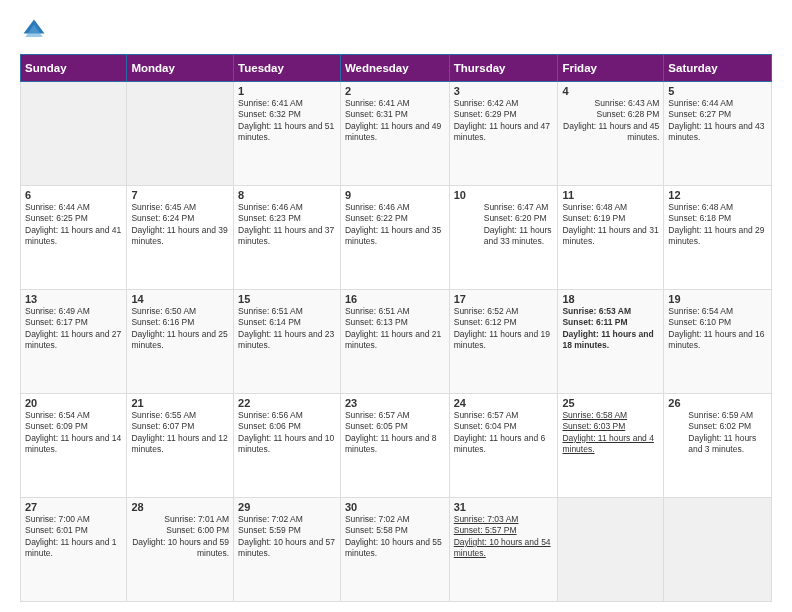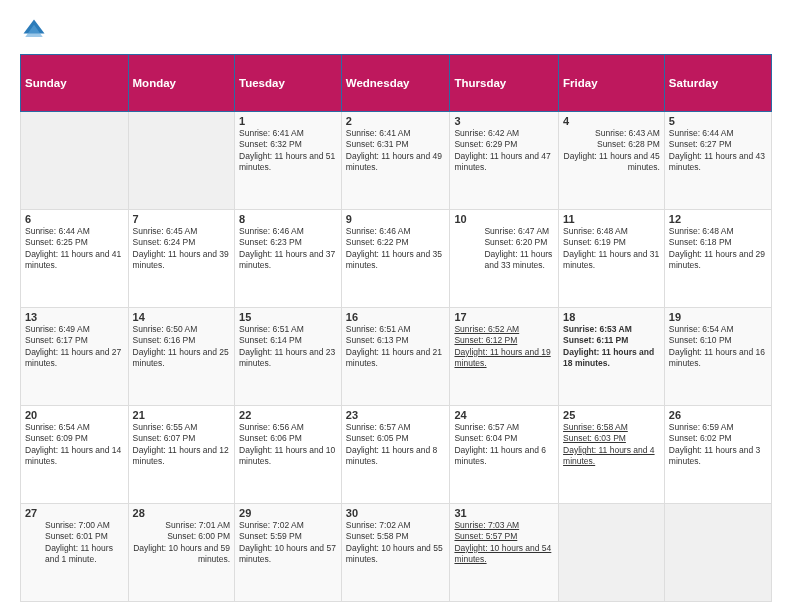--- a/index.html
+++ b/index.html
@@ -59,25 +59,25 @@
     .location-title {
       font-size: 14px;
       color: #555;
     }
     .calendar-table {
       width: 100%;
       border-collapse: collapse;
       flex: 1;
     }
     .calendar-table thead tr th {
-      background-color: #be185d;
+      background-color: #701a75;
       color: #fff;
       font-size: 11.5px;
       font-weight: bold;
-      padding: 22px 4px;
+      padding: 7px 4px;
       text-align: left;
       border: 1px solid #2a6aa5;
     }
     .calendar-table tbody tr td {
       vertical-align: top;
       border: 1px solid #ddd;
       padding: 3px 4px;
       font-size: 9px;
       color: #333;
       width: 113px;
@@ -238,21 +238,21 @@
 Daylight: 11 hours and 23 minutes.</div>
           </td>
           <td>
             <span class="day-number">16</span>
             <div class="day-info" style="white-space: pre-line;">Sunrise: 6:51 AM
 Sunset: 6:13 PM
 Daylight: 11 hours and 21 minutes.</div>
           </td>
           <td>
             <span class="day-number">17</span>
-            <div class="day-info" style="white-space: pre-line; text-decoration: underline;">Sunrise: 6:52 AM
+            <div class="day-info" style="white-space: pre-line;">Sunrise: 6:52 AM
 Sunset: 6:12 PM
 Daylight: 11 hours and 19 minutes.</div>
           </td>
           <td>
             <span class="day-number">18</span>
             <div class="day-info" style="white-space: pre-line; font-weight: bold;">Sunrise: 6:53 AM
 Sunset: 6:11 PM
 Daylight: 11 hours and 18 minutes.</div>
           </td>
           <td>
@@ -294,29 +294,29 @@
 Daylight: 11 hours and 6 minutes.</div>
           </td>
           <td>
             <span class="day-number">25</span>
             <div class="day-info" style="white-space: pre-line; text-decoration: underline;">Sunrise: 6:58 AM
 Sunset: 6:03 PM
 Daylight: 11 hours and 4 minutes.</div>
           </td>
           <td>
             <span class="day-number">26</span>
-            <div class="day-info" style="white-space: pre-line;">Sunrise: 6:59 AM
+            <div class="day-info" style="white-space: pre-line; margin-left: 20px;">Sunrise: 6:59 AM
 Sunset: 6:02 PM
 Daylight: 11 hours and 3 minutes.</div>
           </td>
         </tr>
         <tr>
           <td>
             <span class="day-number">27</span>
-            <div class="day-info" style="white-space: pre-line; margin-left: 20px;">Sunrise: 7:00 AM
+            <div class="day-info" style="white-space: pre-line;">Sunrise: 7:00 AM
 Sunset: 6:01 PM
 Daylight: 11 hours and 1 minute.</div>
           </td>
           <td>
             <span class="day-number">28</span>
             <div class="day-info" style="white-space: pre-line; text-align: right;">Sunrise: 7:01 AM
 Sunset: 6:00 PM
 Daylight: 10 hours and 59 minutes.</div>
           </td>
           <td>

